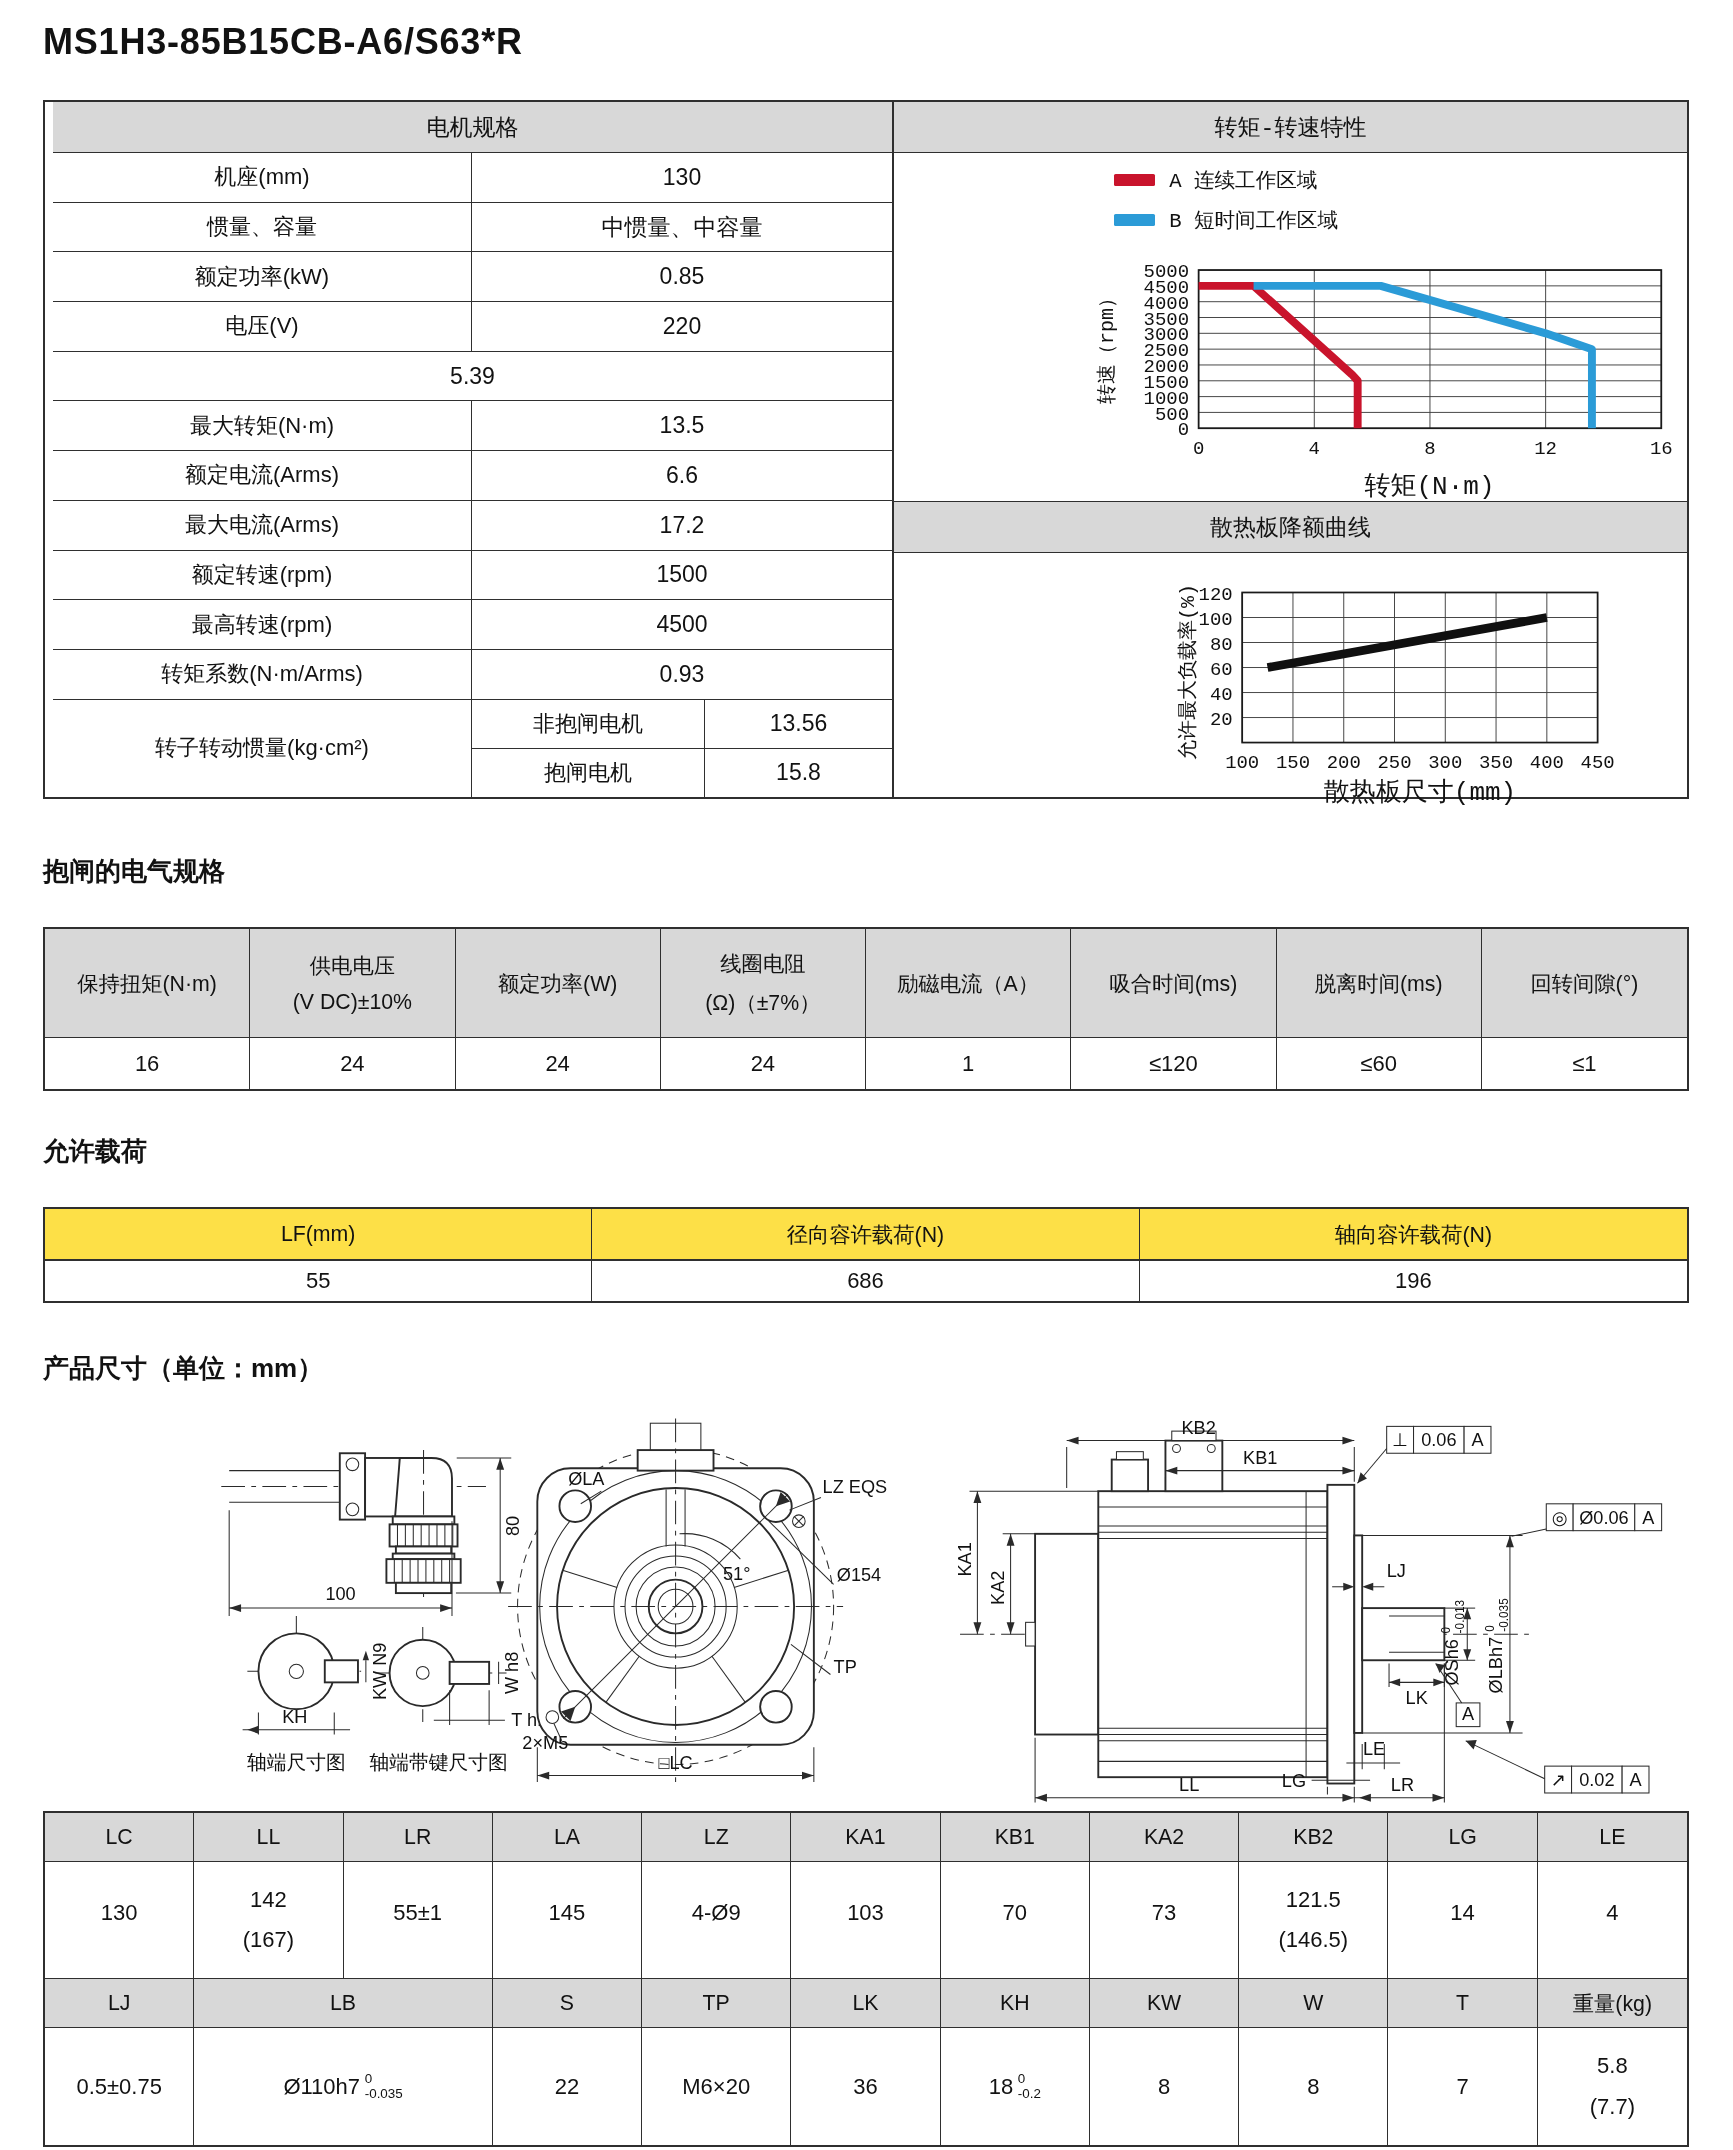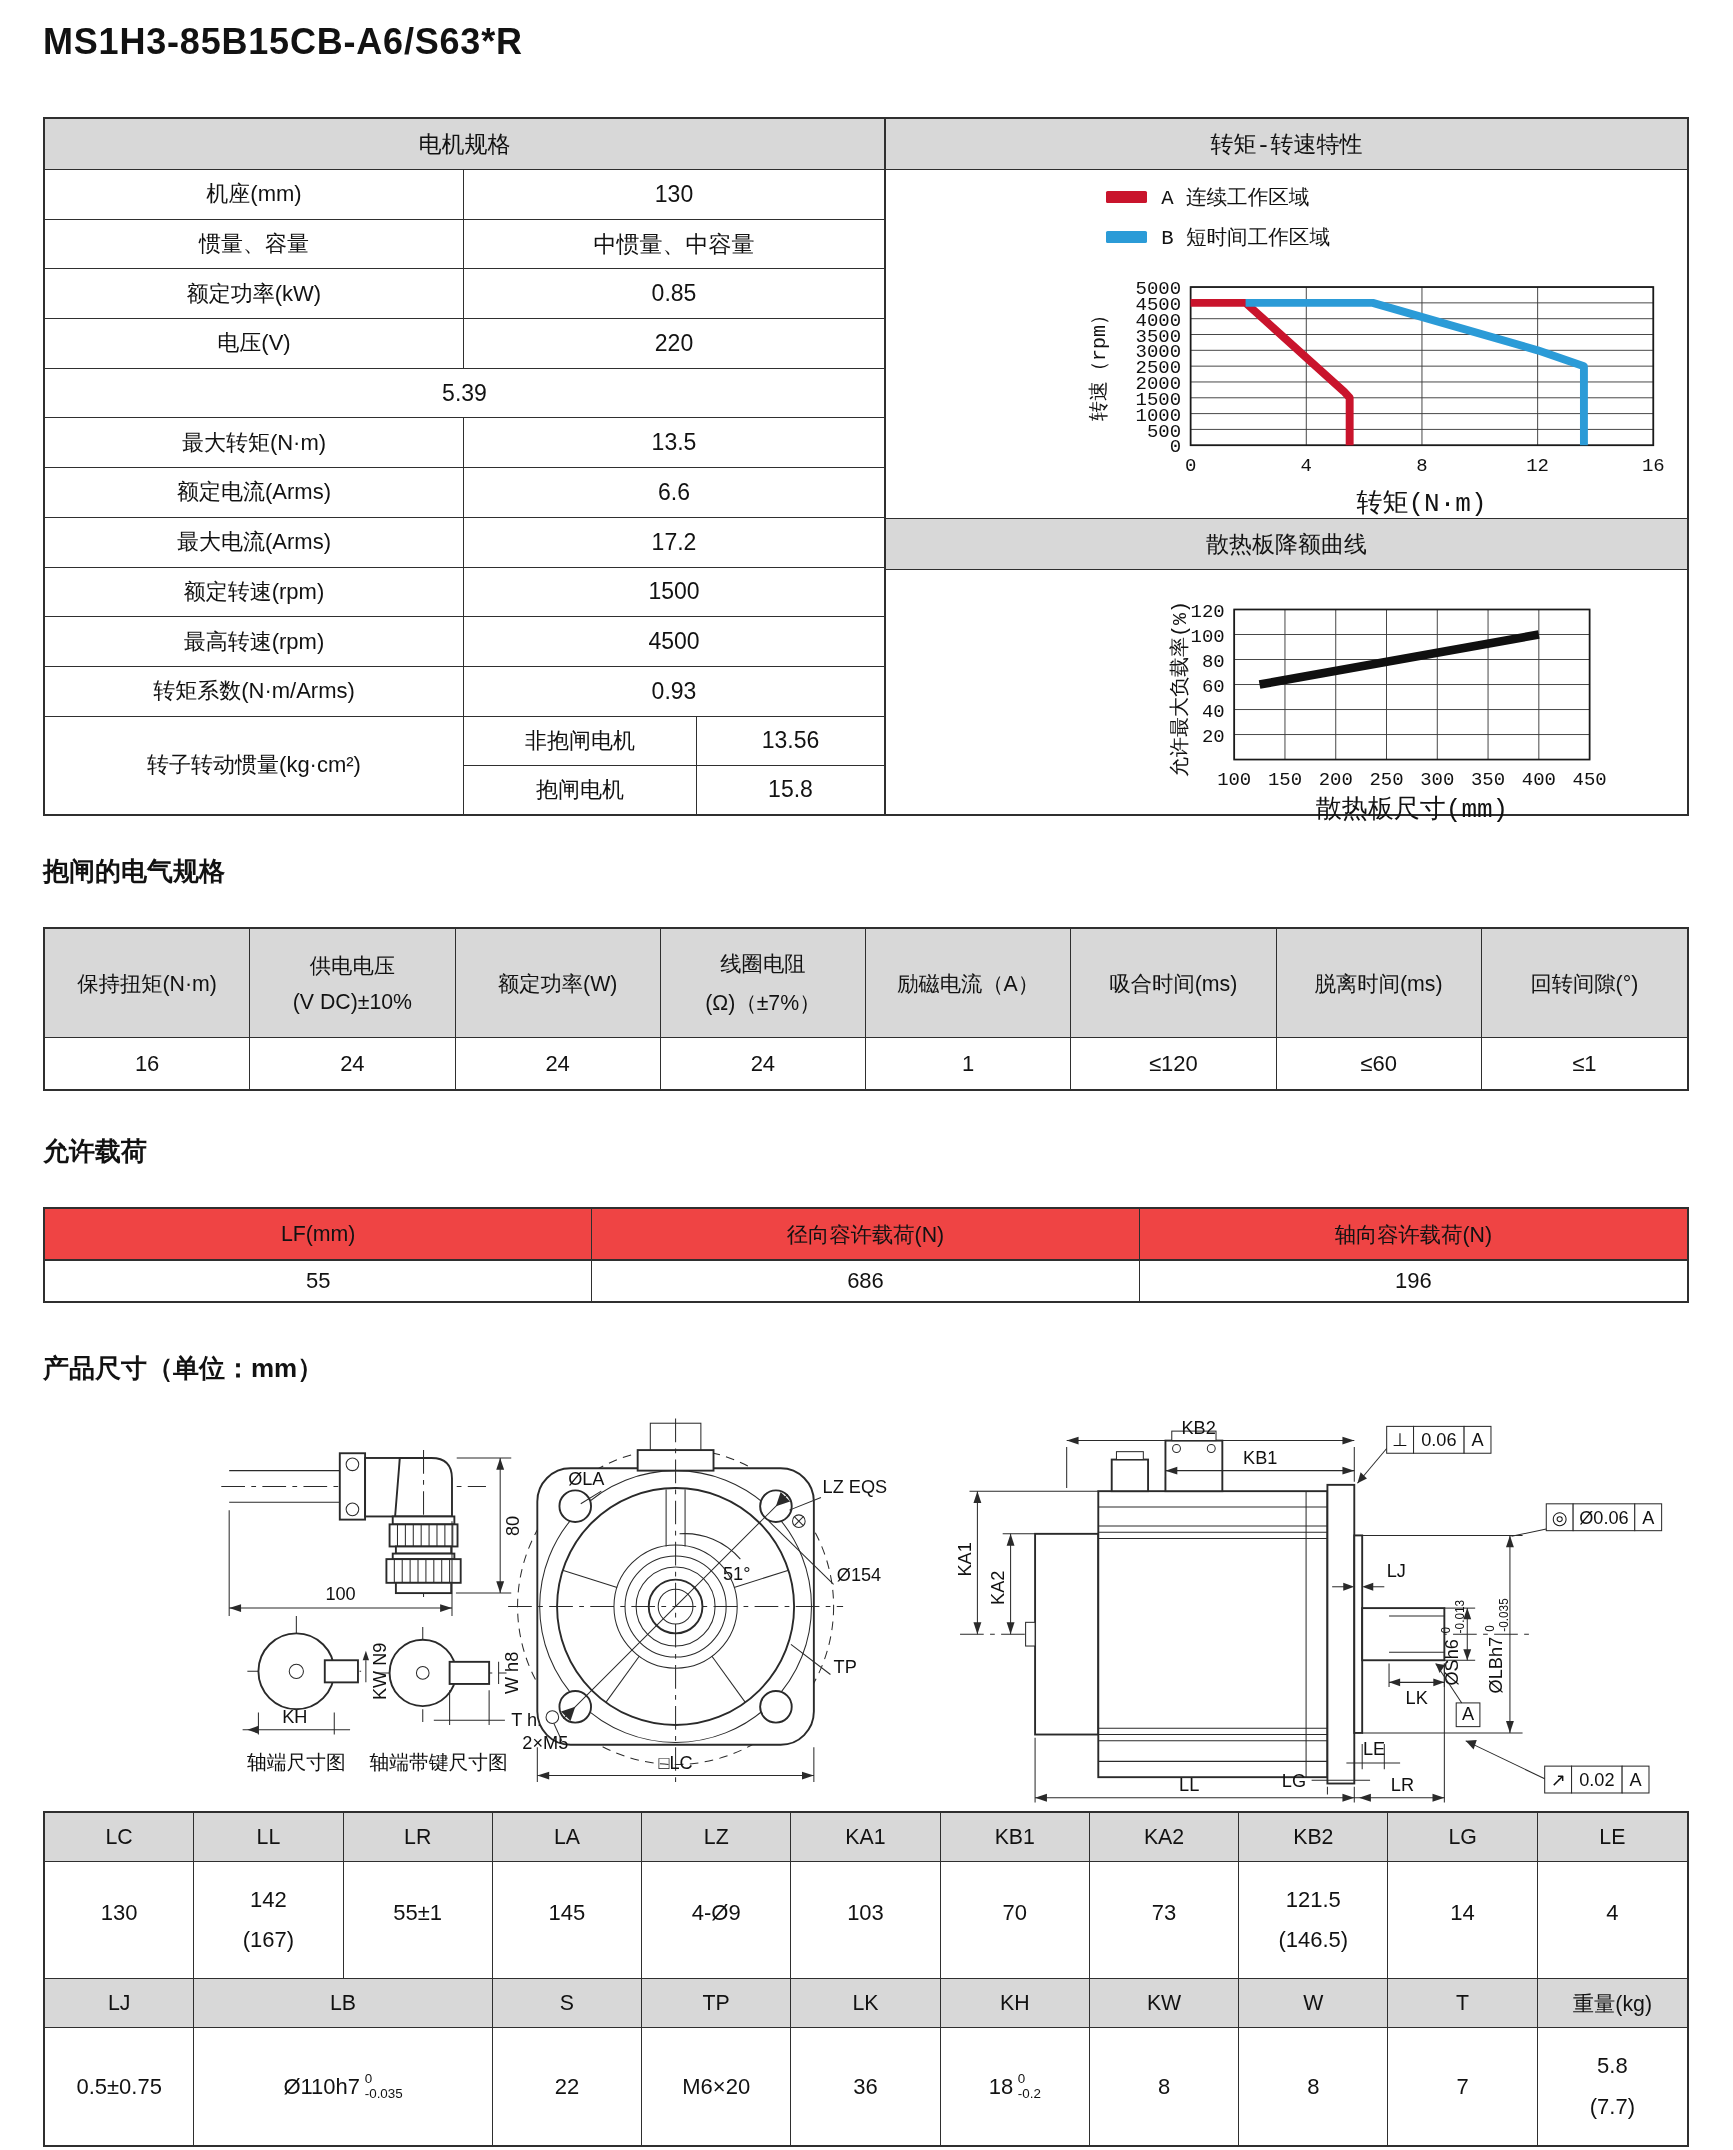--- a/index.html
+++ b/index.html
@@ -3,21 +3,21 @@
 <meta charset="utf-8">
 <style>
   * { margin:0; padding:0; box-sizing:border-box; }
   body { font-family:"Liberation Sans","DejaVu Sans",sans-serif; background:#ffffff; color:#121212; }
   #page { position:relative; width:1733px; height:2151px; background:#fff; overflow:hidden; }
   .abs { position:absolute; }
 
   .h1title { left:43px; top:20.6px; font-size:36px; font-weight:700; letter-spacing:0.8px; }
 
   
-  .maintable { left:43px; top:117px; width:1646px; height:699px; border:2px solid #2f2f2f; display:flex; background:#fff; }
+  .maintable { left:43px; top:100px; width:1646px; height:699px; border:2px solid #2f2f2f; display:flex; background:#fff;padding-left:8px; }
   .spec-half { width:841px; border-right:2px solid #2f2f2f; display:flex; flex-direction:column; }
   .chart-half { flex:1; display:flex; flex-direction:column;font-family:Liberation Mono, monospace; }
   .band { height:51px; background:#d8d8d8; border-bottom:1.6px solid #2f2f2f; display:flex; align-items:center; justify-content:center; font-size:23px; flex:none; }
   .srow { display:flex; border-bottom:1.2px solid #2f2f2f; flex:1; }
   .srow.last { border-bottom:none; }
   .slabel { width:419px; border-right:1.2px solid #2f2f2f; display:flex; align-items:center; justify-content:center; font-size:22px; text-align:center; }
   .svalue { flex:1; display:flex; align-items:center; justify-content:center; font-size:23px; }
   .irow { flex:2; }
   .iright { flex:1; display:flex; flex-direction:column; }
   .isub { flex:1; display:flex; border-bottom:1.2px solid #2f2f2f; }
@@ -41,21 +41,21 @@
   
   .btable { left:43px; top:927px; width:1646px; border:2px solid #2f2f2f; display:grid; grid-template-columns:repeat(8,1fr); background:#fff; }
   .bth { background:#d8d8d8; height:109px; border-right:1.2px solid #2f2f2f; border-bottom:1.6px solid #2f2f2f; display:flex; flex-direction:column; align-items:center; justify-content:center; font-size:21.3px; gap:9.5px; text-align:center; }
   .btd { height:51px; border-right:1.2px solid #2f2f2f; display:flex; align-items:center; justify-content:center; font-size:22px; }
   .noR { border-right:none !important; }
   .noB { border-bottom:none !important; }
   .bh2:empty { display:none; }
 
   
   .ltable { left:43px; top:1207px; width:1646px; border:2px solid #2f2f2f; display:grid; grid-template-columns:repeat(3,1fr); background:#fff; }
-  .lth { background:#ef4444; height:52px; border-right:1.2px solid #2f2f2f; border-bottom:2px solid #2f2f2f; display:flex; align-items:center; justify-content:center; font-size:21.3px; }
+  .lth { background:#fde047; height:52px; border-right:1.2px solid #2f2f2f; border-bottom:2px solid #2f2f2f; display:flex; align-items:center; justify-content:center; font-size:21.3px; }
   .ltd { height:40px; border-right:1.2px solid #2f2f2f; display:flex; align-items:center; justify-content:center; font-size:22px; }
 
   
   .dtable { left:43px; top:1811px; width:1646px; border:2px solid #2f2f2f; display:grid; grid-template-columns:repeat(11,1fr); background:#fff; }
   .dth { background:#d8d8d8; height:49px; border-right:1.2px solid #2f2f2f; border-bottom:1.2px solid #2f2f2f; display:flex; align-items:center; justify-content:center; font-size:21.3px; }
   .dtd { height:117px; border-right:1.2px solid #2f2f2f; border-bottom:1.2px solid #2f2f2f; display:flex; flex-direction:column; align-items:center; justify-content:center; font-size:22px; gap:14.2px; }
   .span2 { grid-column:span 2; }
   .tolstack { display:inline-flex; flex-direction:column; margin-left:4.7px; font-size:13.4px; line-height:1.05; vertical-align:middle; text-align:left; }
   .vline { display:flex; align-items:center; }
 

